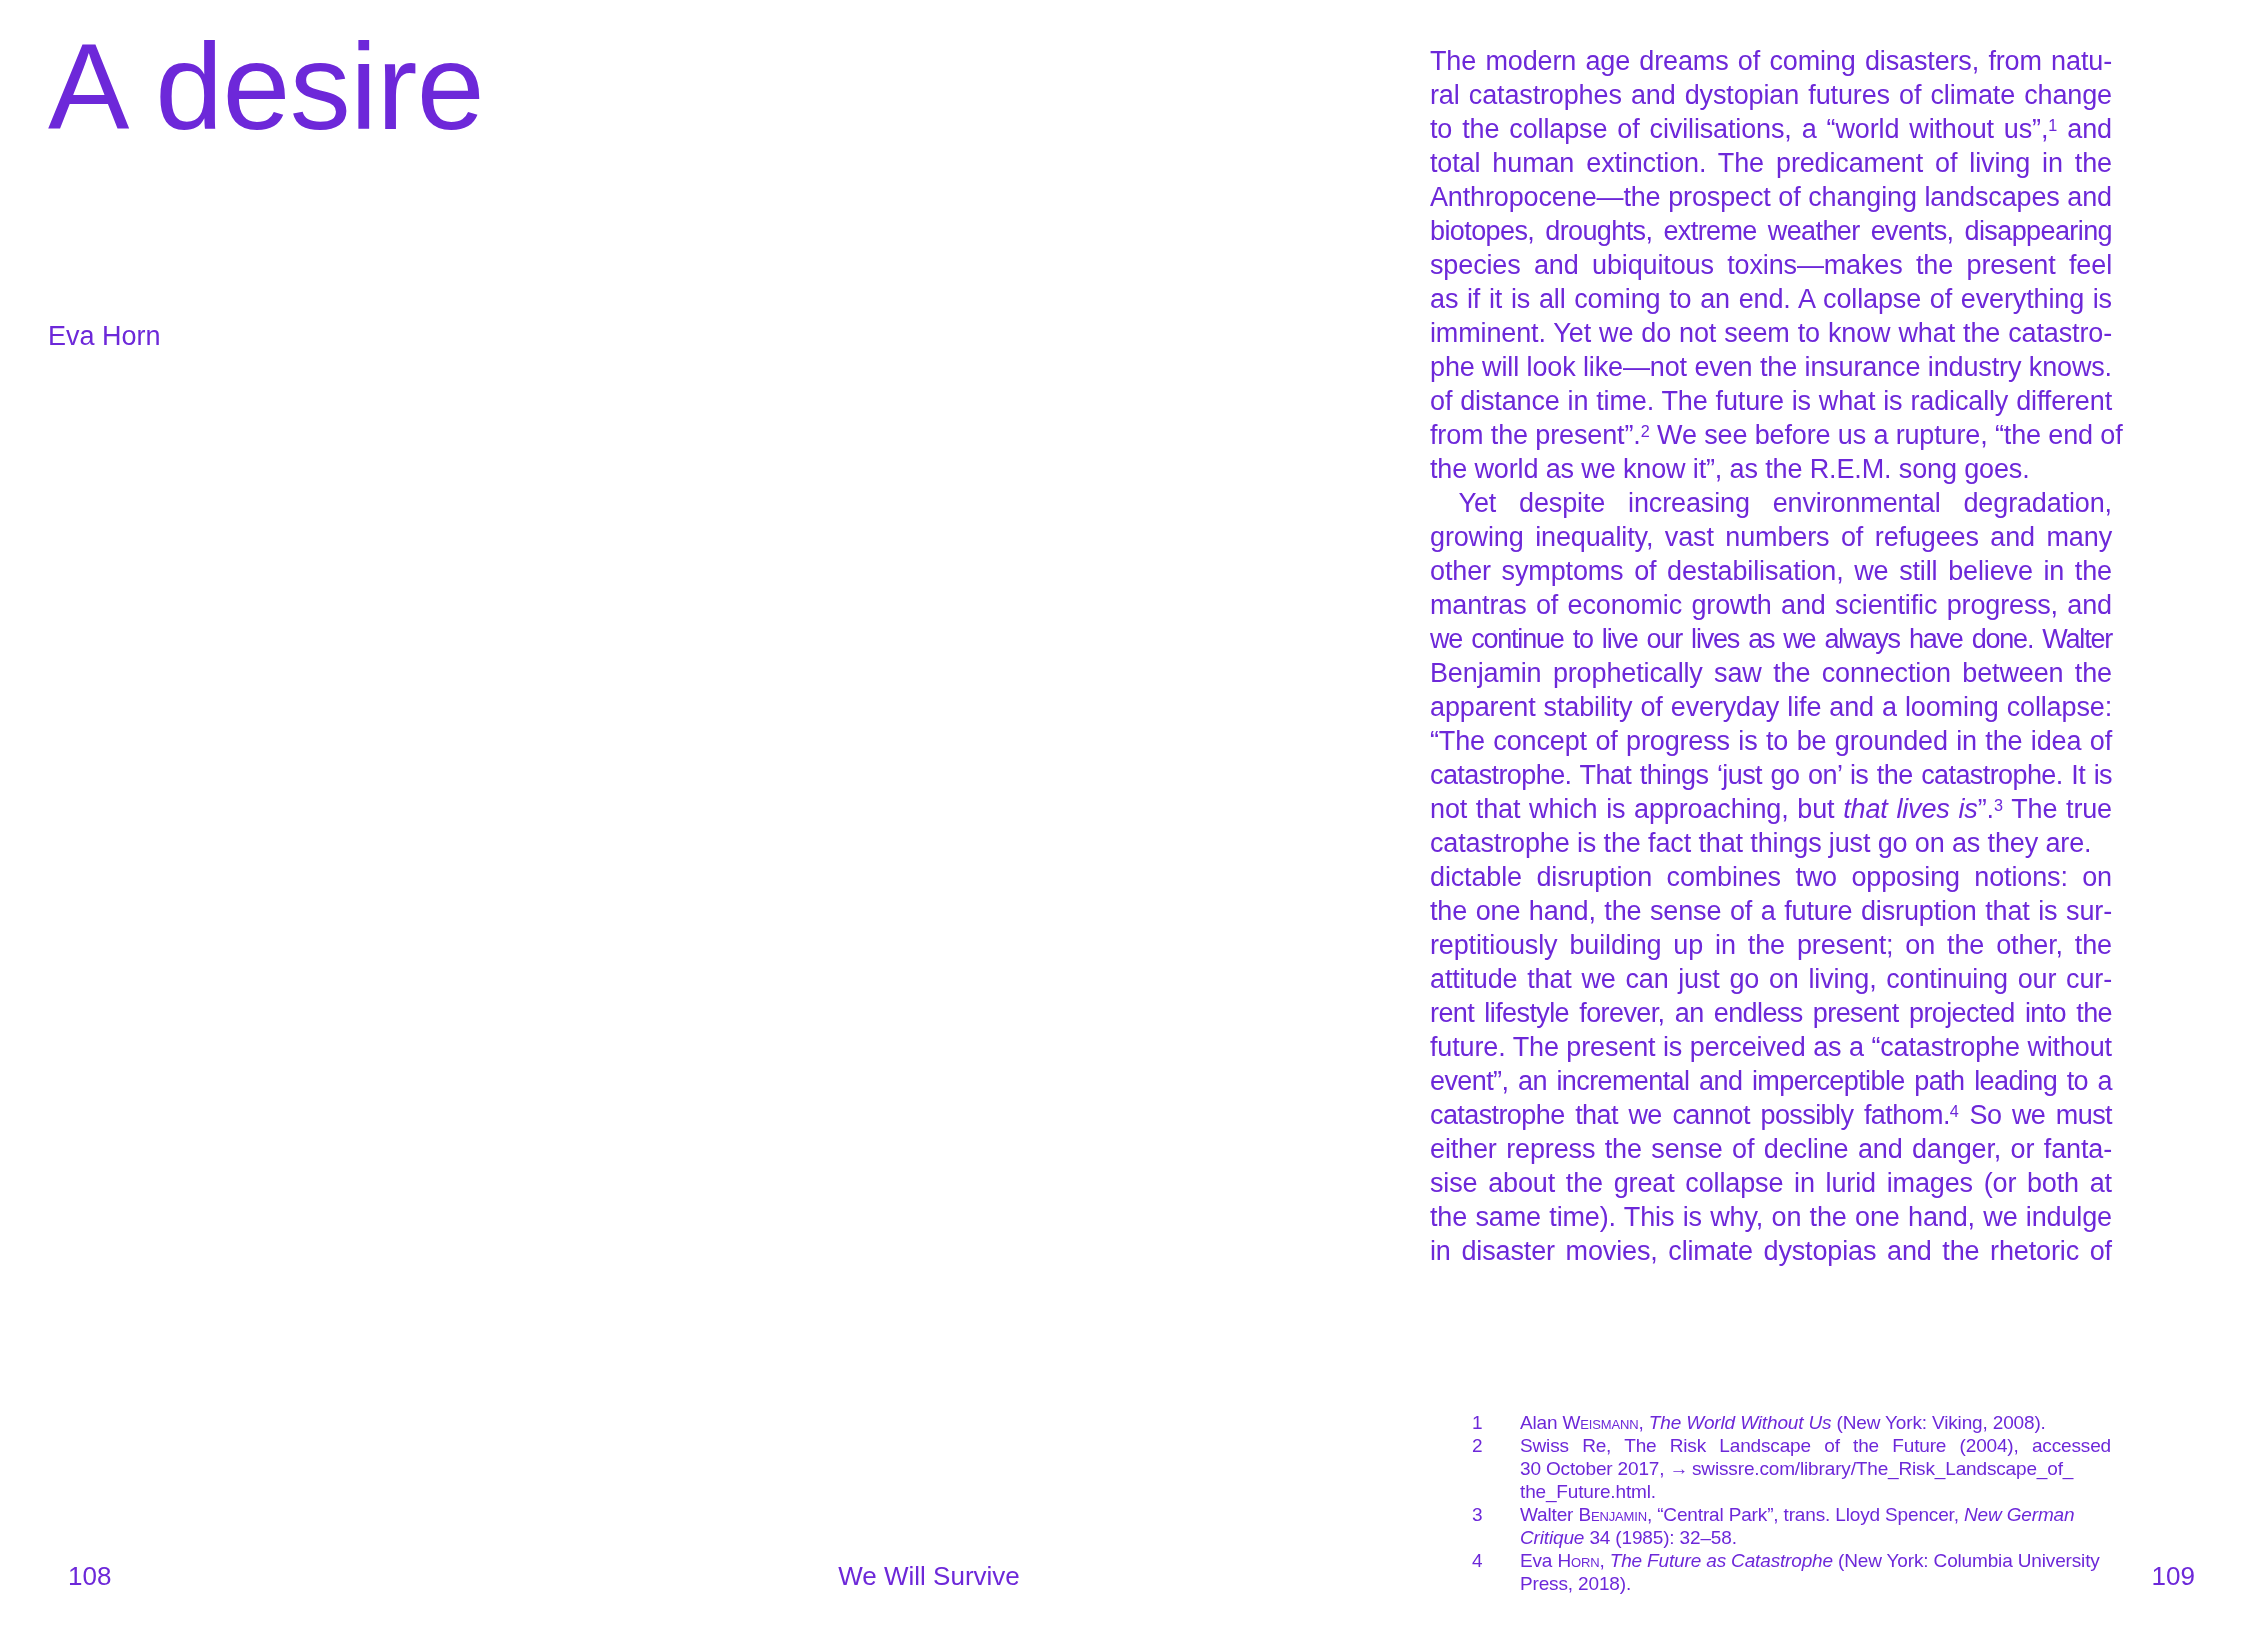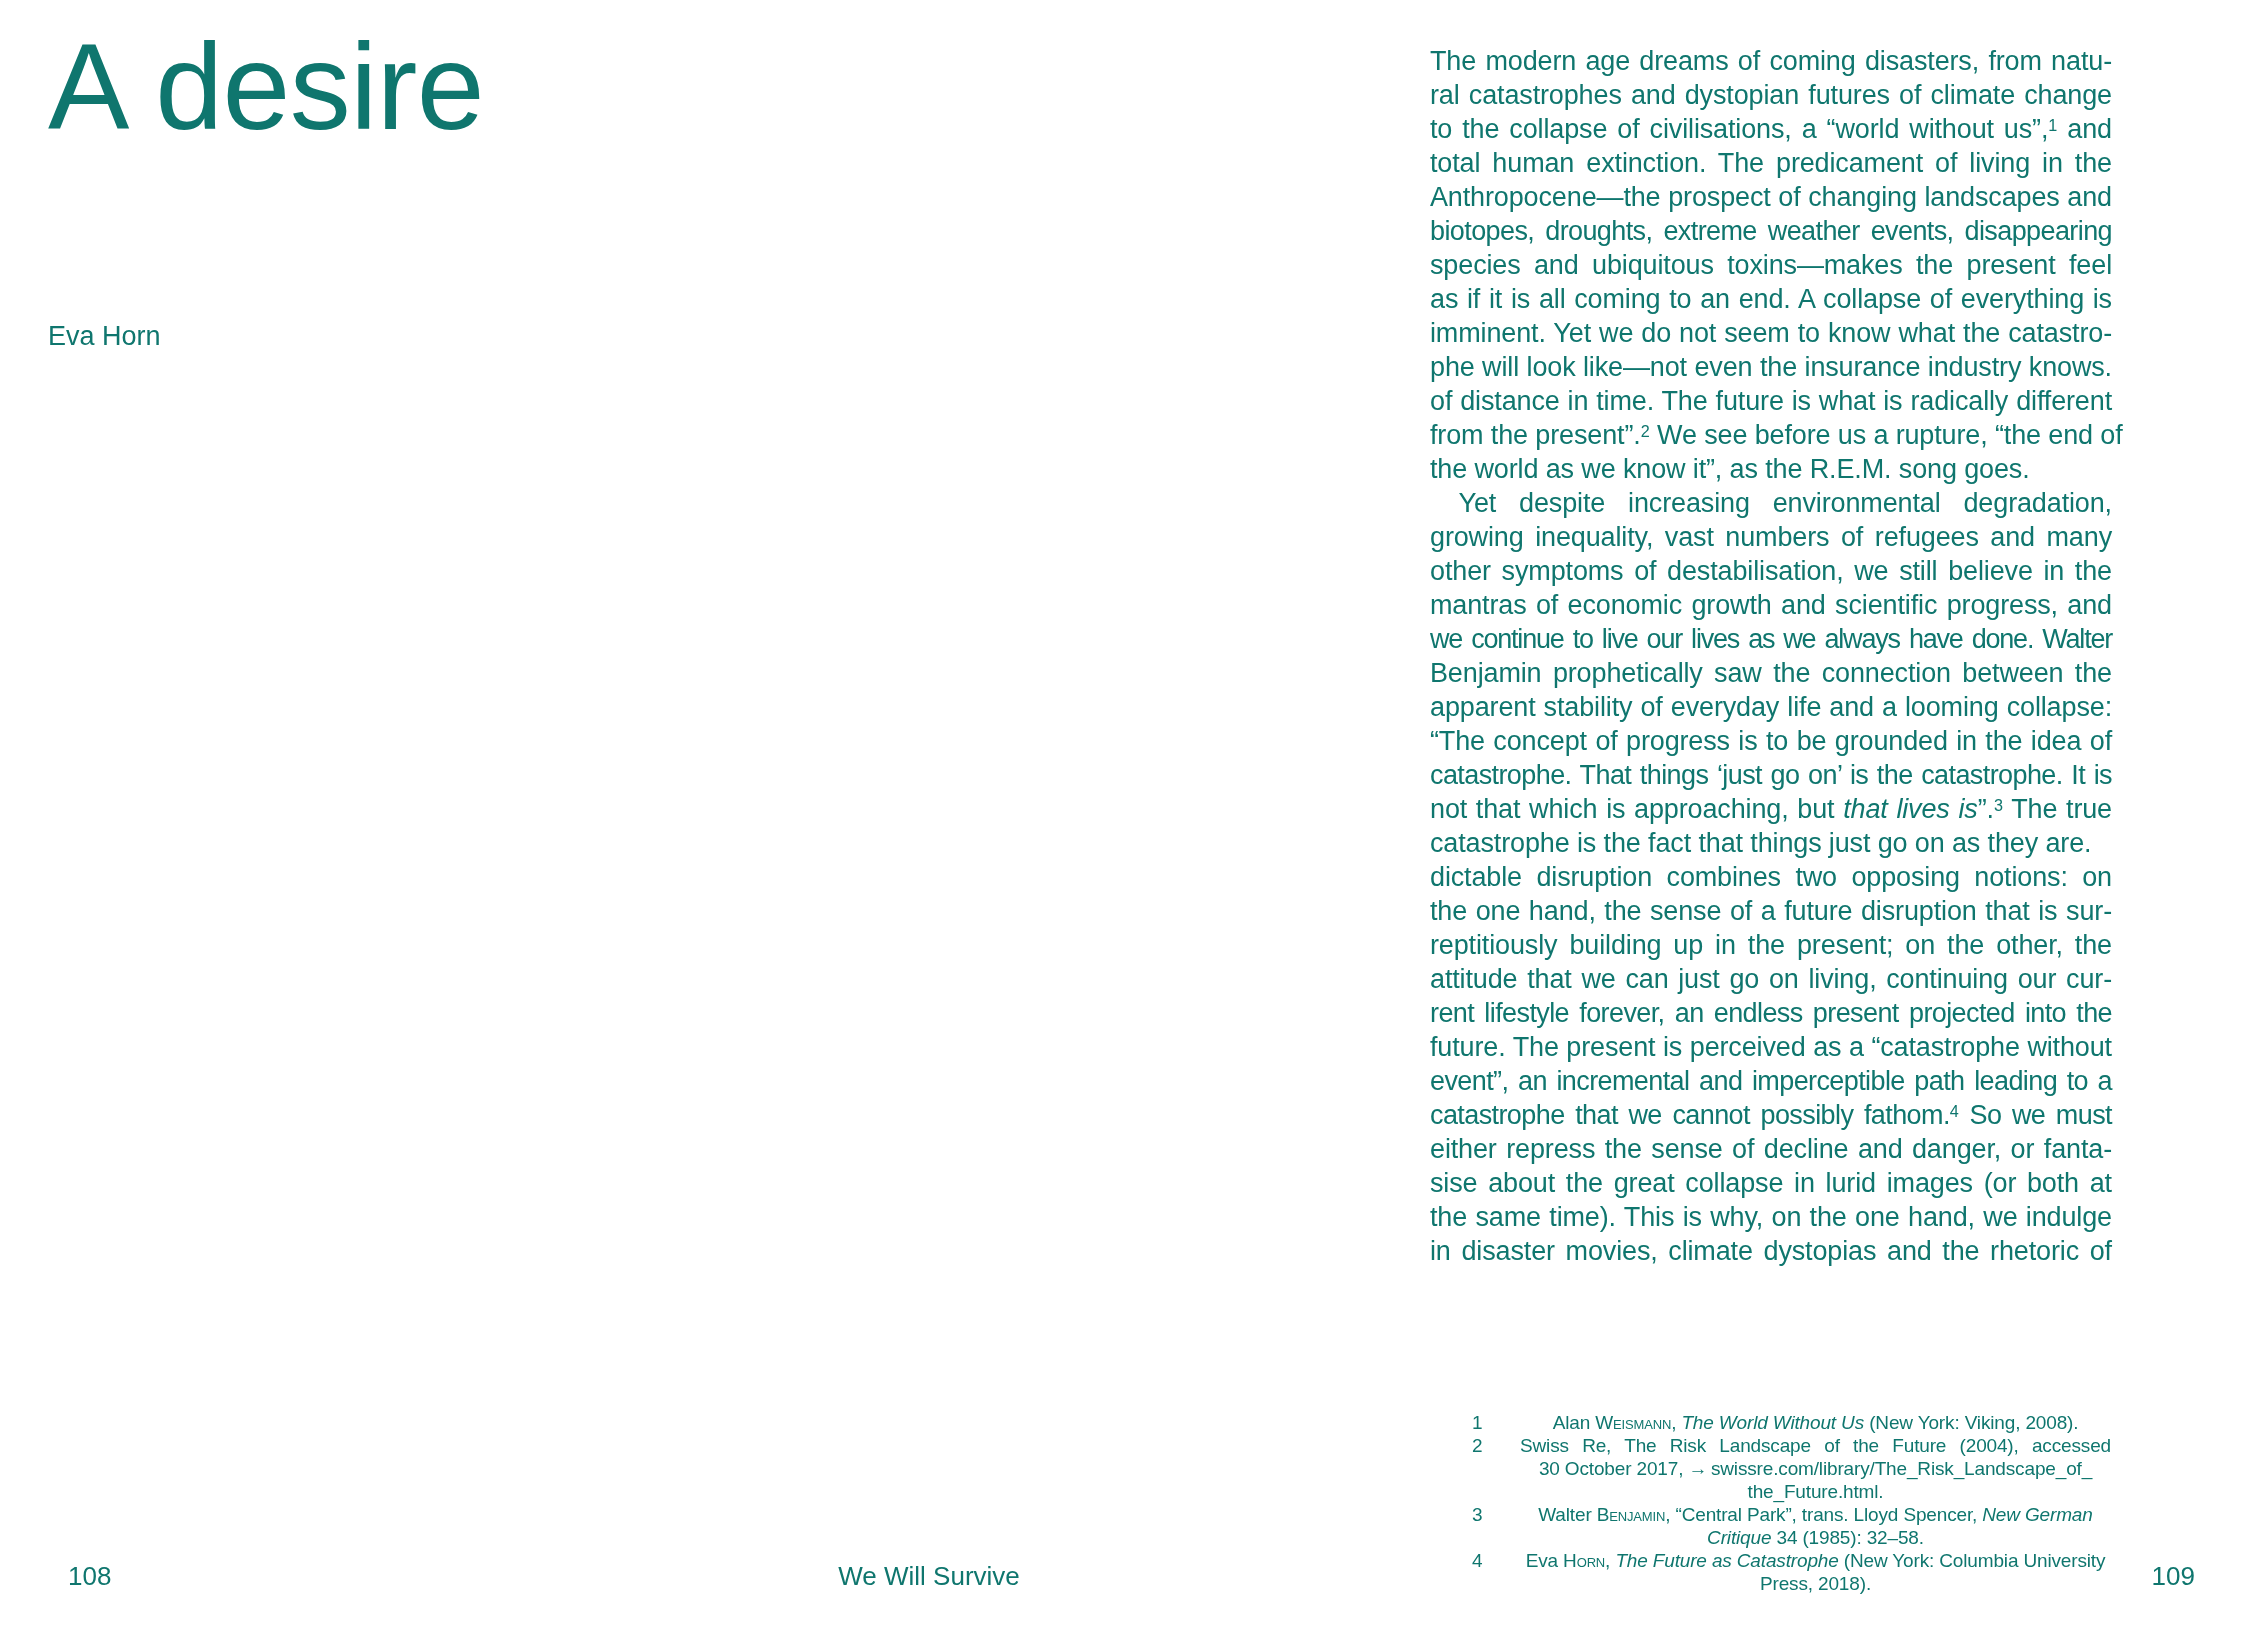--- a/index.html
+++ b/index.html
@@ -1,18 +1,18 @@
 <!DOCTYPE html>
 <html style="font-size:15px"><head>
 <meta charset="utf-8">
 <style>
   html,body{margin:0;padding:0;background:#e8e8e8}
   #spread{
     position:relative;width:2247px;height:1647px;overflow:hidden;
-    background:#ffffff;color:#0f766e;
+    background:#ffffff;color:#6d28d9;
     font-family:"Liberation Sans","DejaVu Sans",sans-serif;
     -webkit-font-smoothing:antialiased;
   }
   .abs{position:absolute}
 
   
   #title{left:48px;top:20px;font-size:122px;line-height:135px;letter-spacing:-0.005em;font-weight:400}
   #author{left:48px;top:320px;font-size:27px;line-height:1.2}
 
   
@@ -24,21 +24,21 @@
   .tline.t2{letter-spacing:-0.045em}
   sup{font-size:60%;line-height:0;vertical-align:baseline;position:relative;top:-0.42em;letter-spacing:0}
   .sc{font-variant:small-caps}
   i{font-style:italic}
 
   
   #footnotes{left:1472px;top:1411px;width:639px;font-size:19px;line-height:23px}
   .fnrow{display:flex;align-items:flex-start}
   .fnnum{width:48px;flex:none}
   .fnbody{width:592px}
-  .fline{text-align:center;letter-spacing:-0.008em}
+  .fline{text-align:left;letter-spacing:-0.008em}
   .fline.just{text-align:justify;text-align-last:justify;white-space:nowrap}
 
   
   #pn-left{left:68px;top:1563px;font-size:26px;line-height:1}
   #running{left:929px;top:1563px;transform:translateX(-50%);font-size:26px;line-height:1;white-space:nowrap}
   #pn-right{right:52px;top:1563px;font-size:26px;line-height:1}
 </style>
 </head>
 <body>
 

